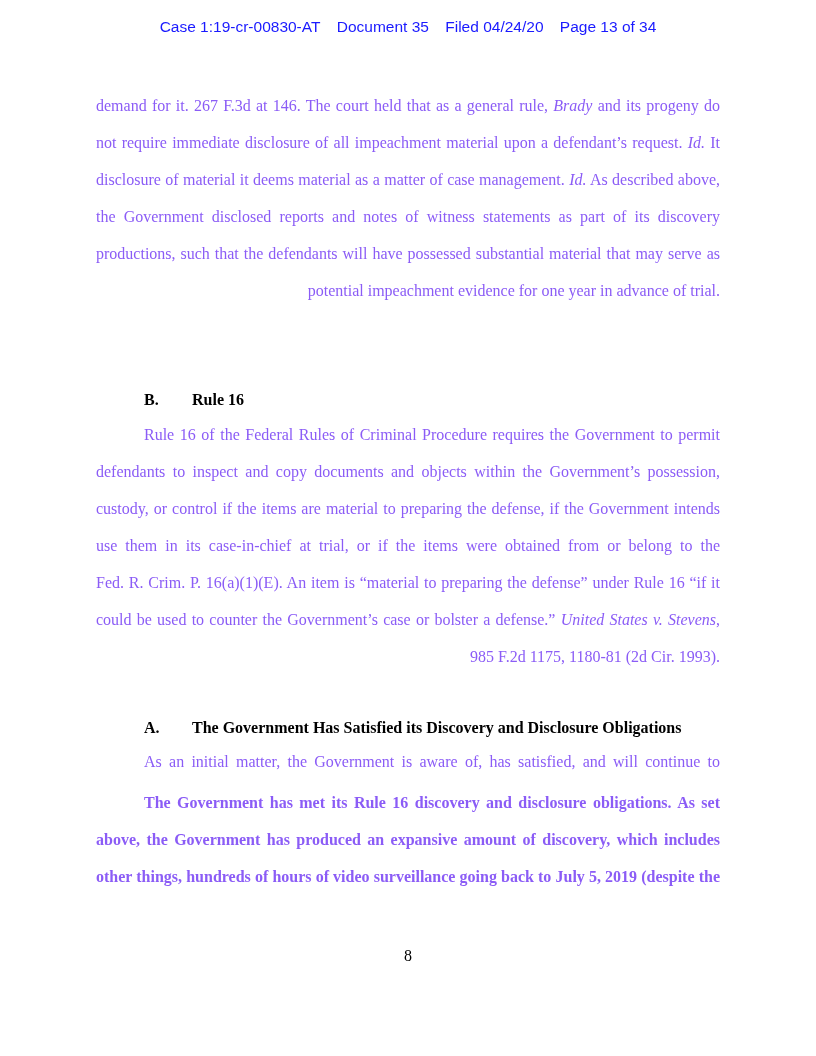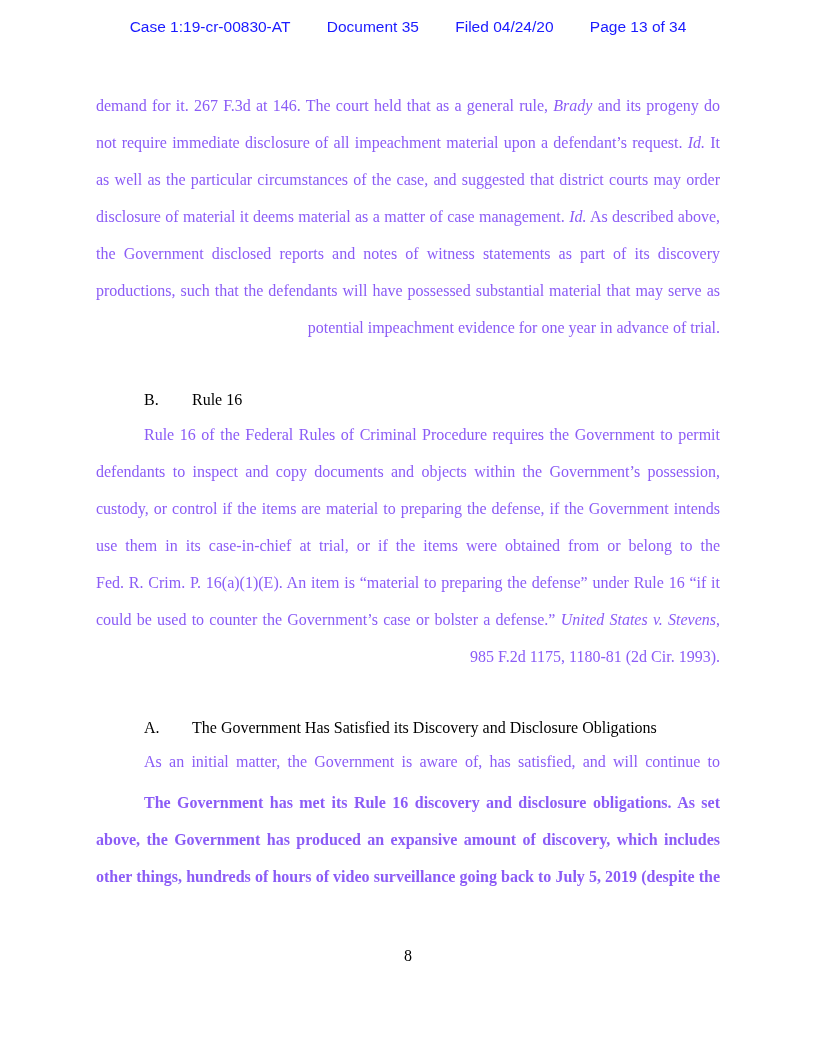--- a/index.html
+++ b/index.html
@@ -3,31 +3,31 @@
   <meta charset="utf-8">
   <style>
     html, body { margin: 0; padding: 0; background: #ffffff; }
     body { width: 816px; height: 1056px; position: relative; overflow: hidden; }
     .page { position: absolute; left: 0; top: 0; width: 816px; height: 1056px; background: #ffffff; }
     .header {
       position: absolute; left: 0; top: 18px; width: 816px; text-align: center;
       font-family: "Liberation Sans", sans-serif; font-size: 15.5px; color: #1a1aff;
       word-spacing: 0px;
     }
-    .header span { margin: 0 16px; }
+    .header span { margin: 0 6px; }
     .body-text {
       position: absolute; left: 96px; width: 624px;
       font-family: "Liberation Serif", serif; font-size: 16px; color: #8b5cf6;
       line-height: 37px; text-align: justify;
     }
     .line { display: block; height: 37px; white-space: nowrap; }
     .justify { text-align: justify; text-align-last: justify; white-space: normal; overflow: hidden; }
     .last { text-align: right; }
     .indent { padding-left: 48px; }
-    .heading { position: absolute; font-family: "Liberation Serif", serif; font-size: 16px; font-weight: normal; color: #000; white-space: nowrap; }
+    .heading { position: absolute; font-family: "Liberation Serif", serif; font-size: 16px; font-weight: bold; color: #000; white-space: nowrap; }
     .heading .num { display: inline-block; }
     .footer {
       position: absolute; left: 0; top: 947px; width: 816px; text-align: center;
       font-family: "Liberation Serif", serif; font-size: 16px; color: #000;
     }
     i { font-style: italic; }
   </style>
 </head>
 <body>
 
@@ -36,21 +36,20 @@
   <div class="header">
     <span>Case 1:19-cr-00830-AT</span>
     <span>Document 35</span>
     <span>Filed 04/24/20</span>
     <span>Page 13 of 34</span>
   </div>
 
   <div class="body-text" style="top:87px;">
     <span class="line justify"><span>demand for it.  267 F.3d at 146.  The court held that as a general rule, </span><i>Brady</i><span> and its progeny do</span></span>
     <span class="line justify"><span>not require immediate disclosure of all impeachment material upon a defendant’s request.  </span><i>Id.</i><span>  It</span></span>
-    <span class="line justify"><span>as well as the particular circumstances of the case, and suggested that district courts may order</span></span>
     <span class="line justify"><span>disclosure of material it deems material as a matter of case management.  </span><i>Id.</i><span>  As described above,</span></span>
     <span class="line justify"><span>the Government disclosed reports and notes of witness statements as part of its discovery</span></span>
     <span class="line justify"><span>productions, such that the defendants will have possessed substantial material that may serve as</span></span>
     <span class="line last"><span>potential impeachment evidence for one year in advance of trial.</span></span>
   </div>
 
   <div class="heading" style="left:144px; top:391px;">
     <span class="num" style="width:48px;">B.</span><span>Rule 16</span>
   </div>
 

